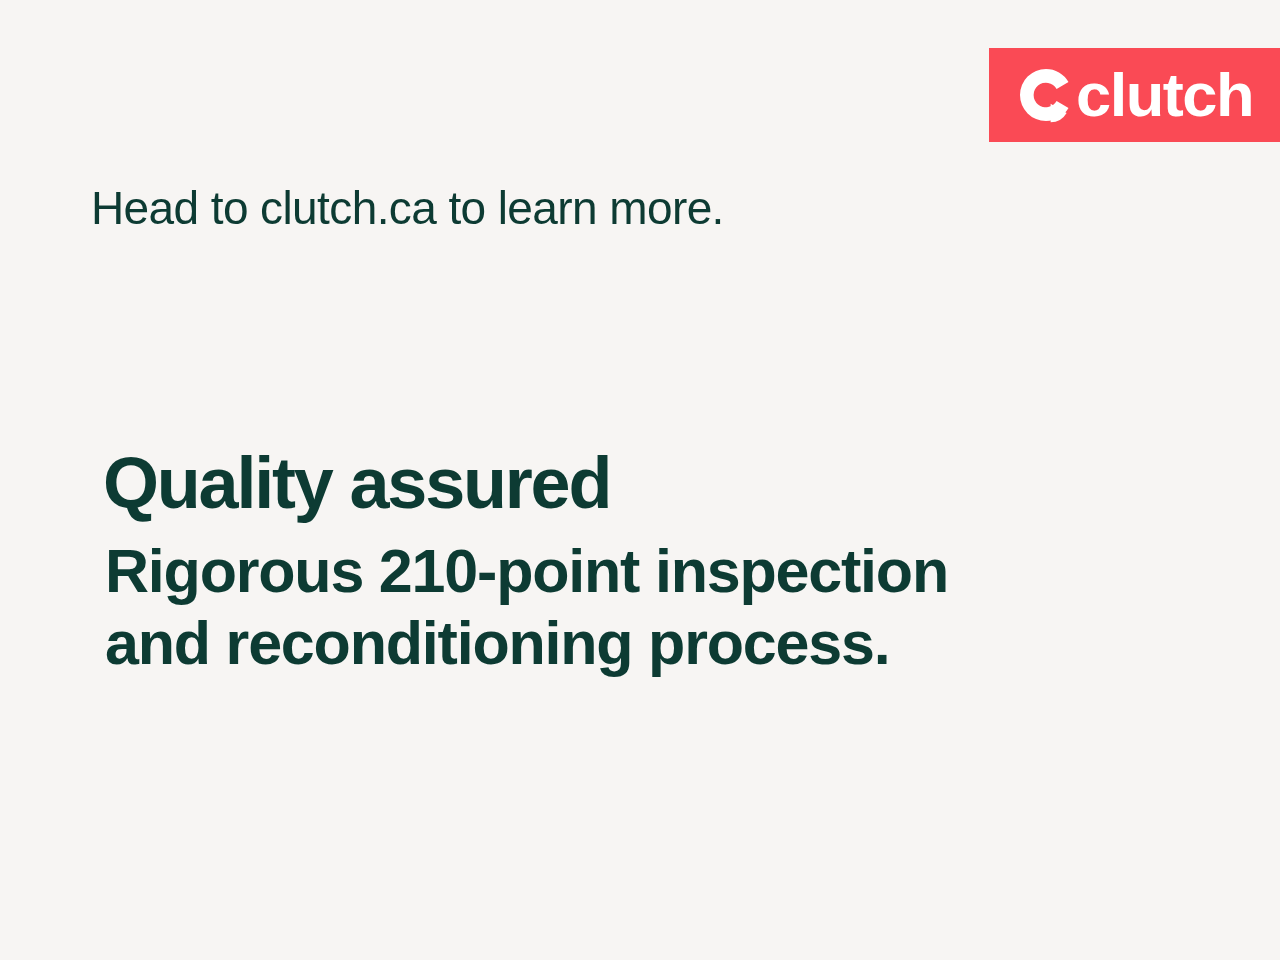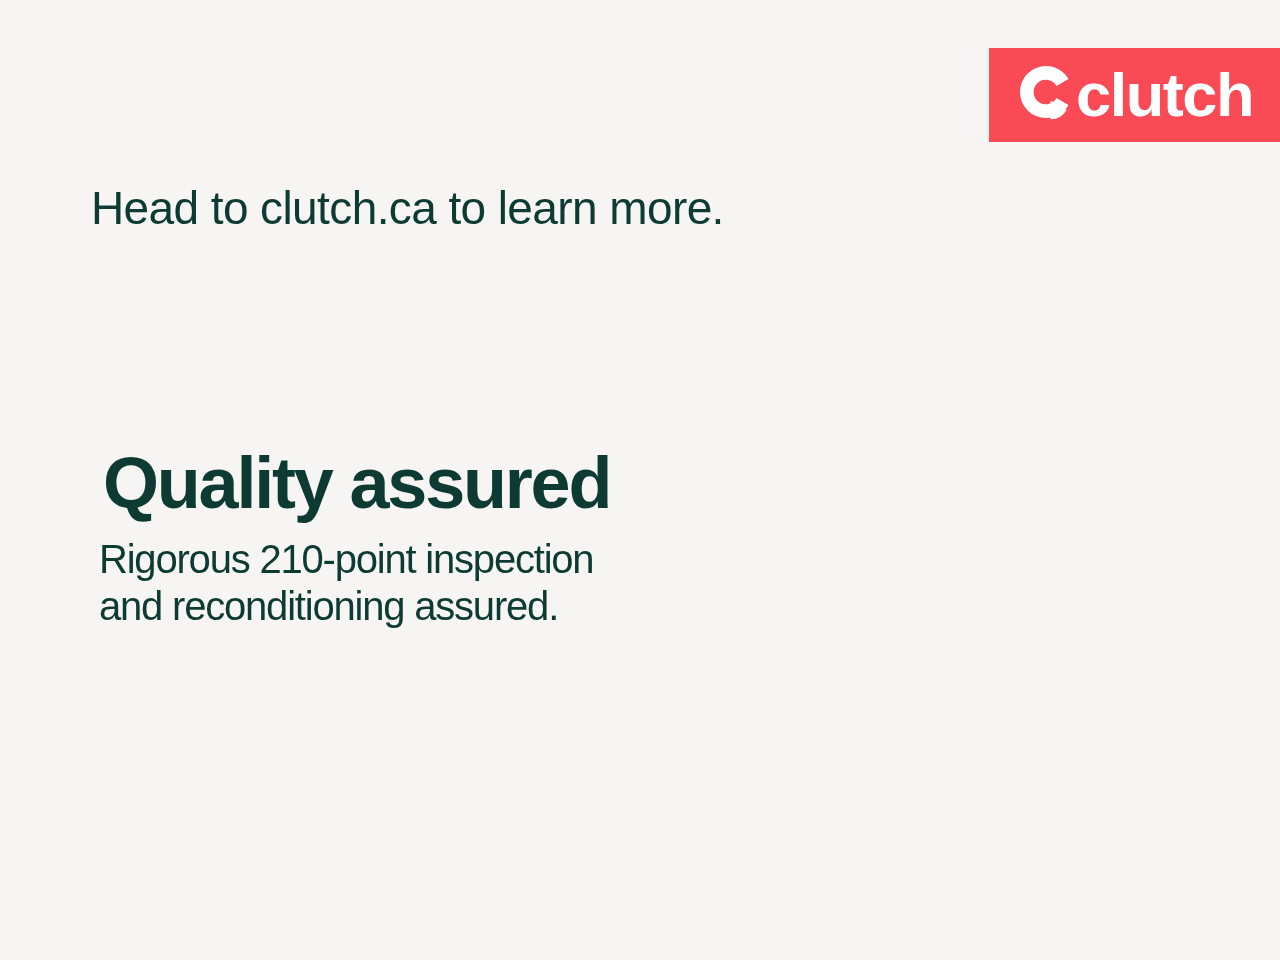--- a/index.html
+++ b/index.html
@@ -35,20 +35,21 @@
     background: #fa4a55;
     display: flex;
     align-items: center;
     justify-content: flex-start;
     padding-left: 29px;
     box-sizing: border-box;
   }
 
   .logo-lockup {
     display: flex;
+    align-items: center;
     gap: 0px;
   }
 
   .logo-mark {
     display: block;
     width: 56px;
     height: 56px;
     flex: 0 0 auto;
   }
 
@@ -89,23 +90,23 @@
     font-size: 72px;
     font-weight: bold;
     color: #0d3b33;
     letter-spacing: -2.2px;
     line-height: 1.05;
     margin: 12px;
     white-space: nowrap;
   }
 
   .subcopy {
-    margin: 14px 0 0 8px;
-    font-size: 40px;
-    font-weight: normal;
+    margin: 14px 0 0 14px;
+    font-size: 61px;
+    font-weight: bold;
     color: #0d3b33;
     letter-spacing: -1.2px;
     line-height: 1.18;
   }
 
   .subcopy-line {
     display: block;
     white-space: nowrap;
   }
 </style>
@@ -135,17 +136,17 @@
       <span class="logo-wordmark">clutch</span>
     </div>
   </div>
 
   <div class="tagline">Head to clutch.ca to learn more.</div>
 
   <div class="message">
     <h1 class="headline">Quality assured</h1>
     <p class="subcopy">
       <span class="subcopy-line">Rigorous 210-point inspection</span>
-      <span class="subcopy-line">and reconditioning assured.</span>
+      <span class="subcopy-line">and reconditioning process.</span>
     </p>
   </div>
 
 </div>
 
 </body></html>

